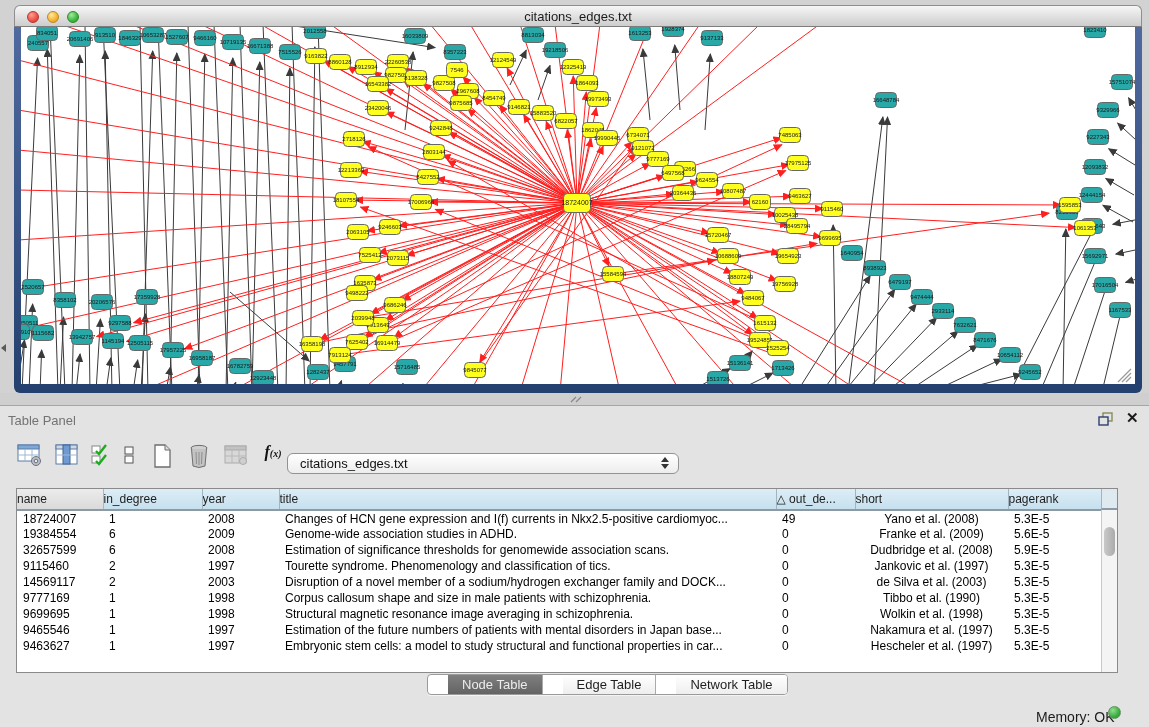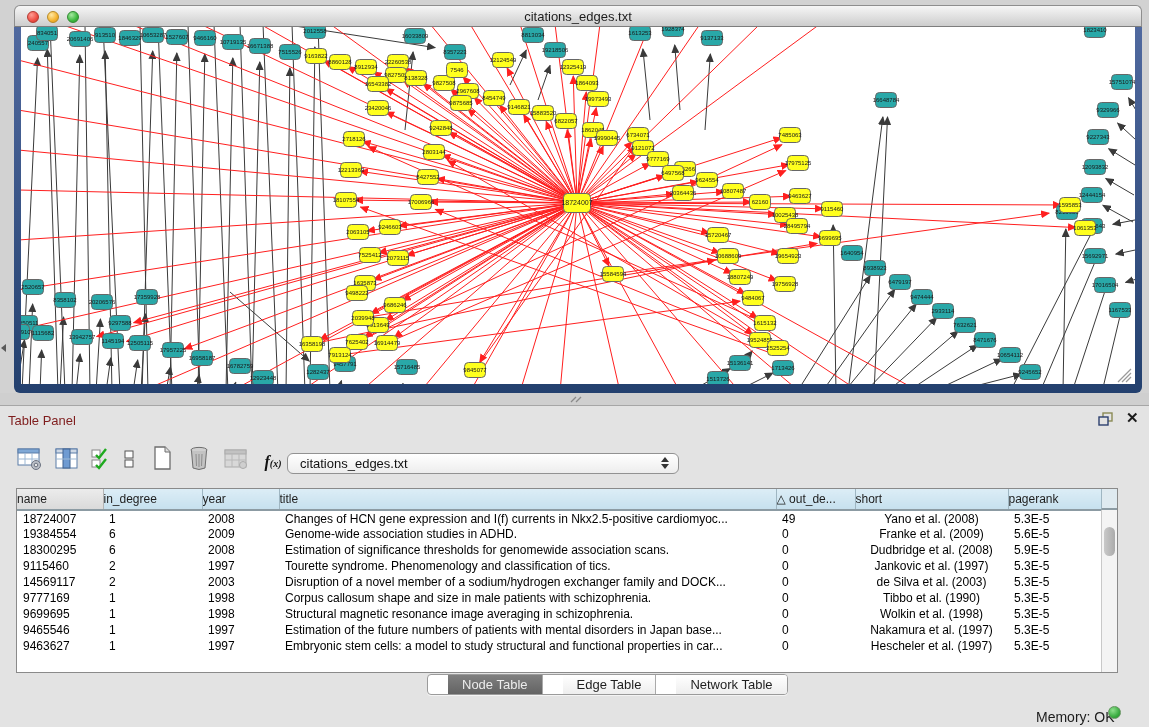--- a/index.html
+++ b/index.html
@@ -23,26 +23,26 @@
   .canvas svg { display:block; width:1114px; height:357px; }
 
   
   .divider { position:absolute; left:0; top:393px; width:1149px; height:12px; background:#cfcfcf; }
   .div-handle { position:absolute; left:569px; top:3px; width:14px; height:7px; }
   .side-arrow { position:absolute; left:1px; top:344px; width:0; height:0;
     border-top:4px solid transparent; border-bottom:4px solid transparent; border-right:5px solid #5a5a5a; }
 
   
   .panel { position:absolute; left:0; top:405px; width:1149px; height:322px; background:#e3e3e3; border-top:1px solid #a6a6a6; }
-  .panel-title { position:absolute; left:8px; top:7px; font-size:13px; color:#7f1d1d; }
+  .panel-title { position:absolute; left:8px; top:7px; font-size:13px; color:#737373; }
   .float-btn { position:absolute; left:1098px; top:6px; width:16px; height:15px; cursor:default; }
   .close-btn { position:absolute; left:1126px; top:3px; font-size:15px; font-weight:bold; color:#1a1a1a; cursor:default; }
 
   .toolbar { position:absolute; left:16px; top:35px; height:32px; display:flex; align-items:center; }
-  .tbtn { display:inline-flex; align-items:flex-end; justify-content:center; margin-right:9px; width:28px; height:28px; }
+  .tbtn { display:inline-flex; align-items:flex-start; justify-content:center; margin-right:9px; width:28px; height:28px; }
   .tbtn.small { width:20px; }
   .fx { font-family:"Liberation Serif", serif; font-style:italic; font-weight:bold; font-size:16px; color:#111; }
   .fx small { font-size:10px; font-weight:bold; }
 
   .dropdown { position:absolute; left:287px; top:47px; width:392px; height:21px; background:linear-gradient(#ffffff,#ededed);
     border:1px solid #929292; border-radius:6px; font-size:13px; color:#111; }
   .dropdown .val { position:absolute; left:12px; top:2px; }
   .stepper { position:absolute; right:9px; top:3px; display:flex; flex-direction:column; gap:2px; }
   .stepper i { width:0; height:0; border-left:4px solid transparent; border-right:4px solid transparent; }
   .stepper .up { border-bottom:5px solid #333; }
@@ -960,21 +960,21 @@
           <tr>
             <td>19384554</td>
             <td>6</td>
             <td>2009</td>
             <td>Genome-wide association studies in ADHD.</td>
             <td>0</td>
             <td class="center">Franke et al. (2009)</td>
             <td>5.6E-5</td>
           </tr>
           <tr>
-            <td>18300295</td>
+            <td>32657599</td>
             <td>6</td>
             <td>2008</td>
             <td>Estimation of significance thresholds for genomewide association scans.</td>
             <td>0</td>
             <td class="center">Dudbridge et al. (2008)</td>
             <td>5.9E-5</td>
           </tr>
           <tr>
             <td>9115460</td>
             <td>2</td>

